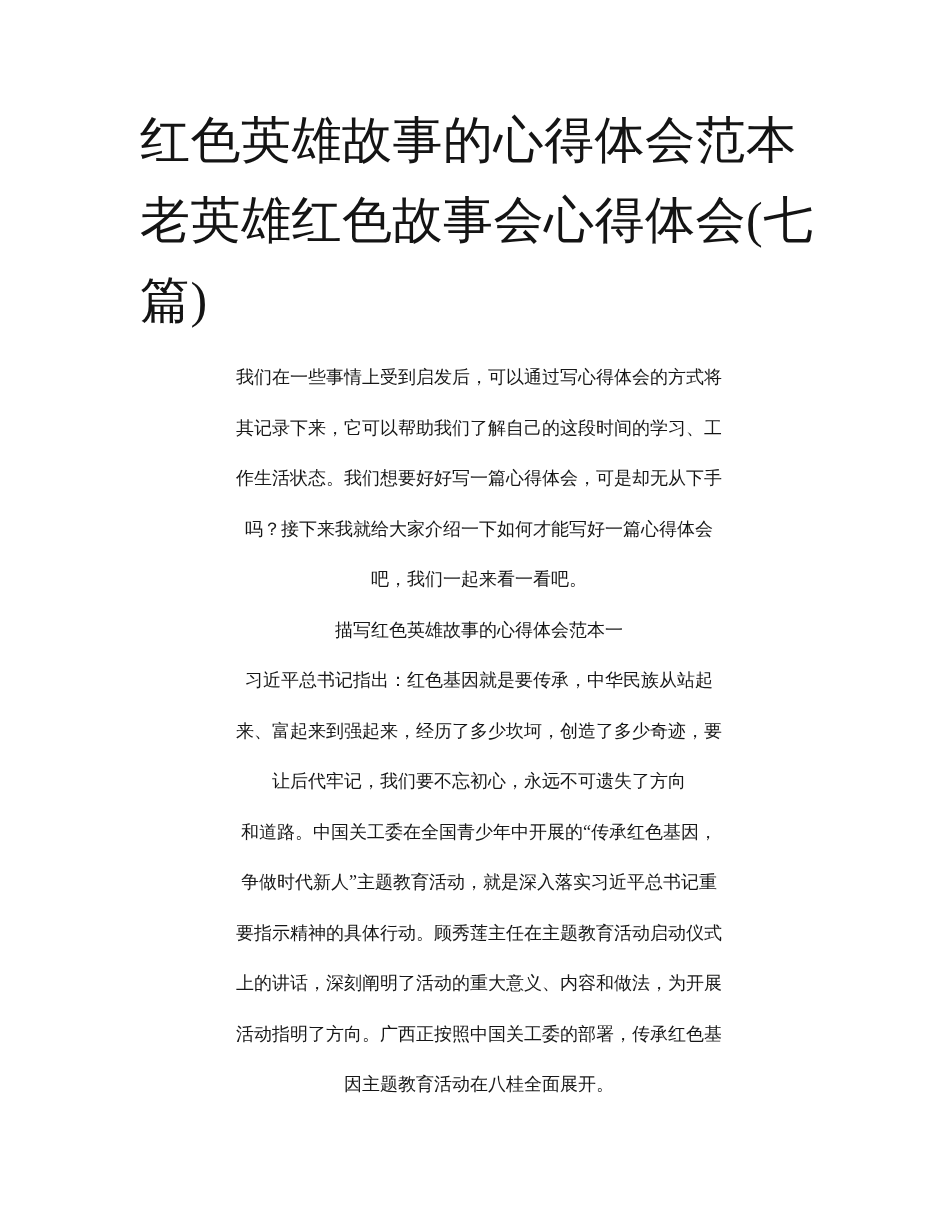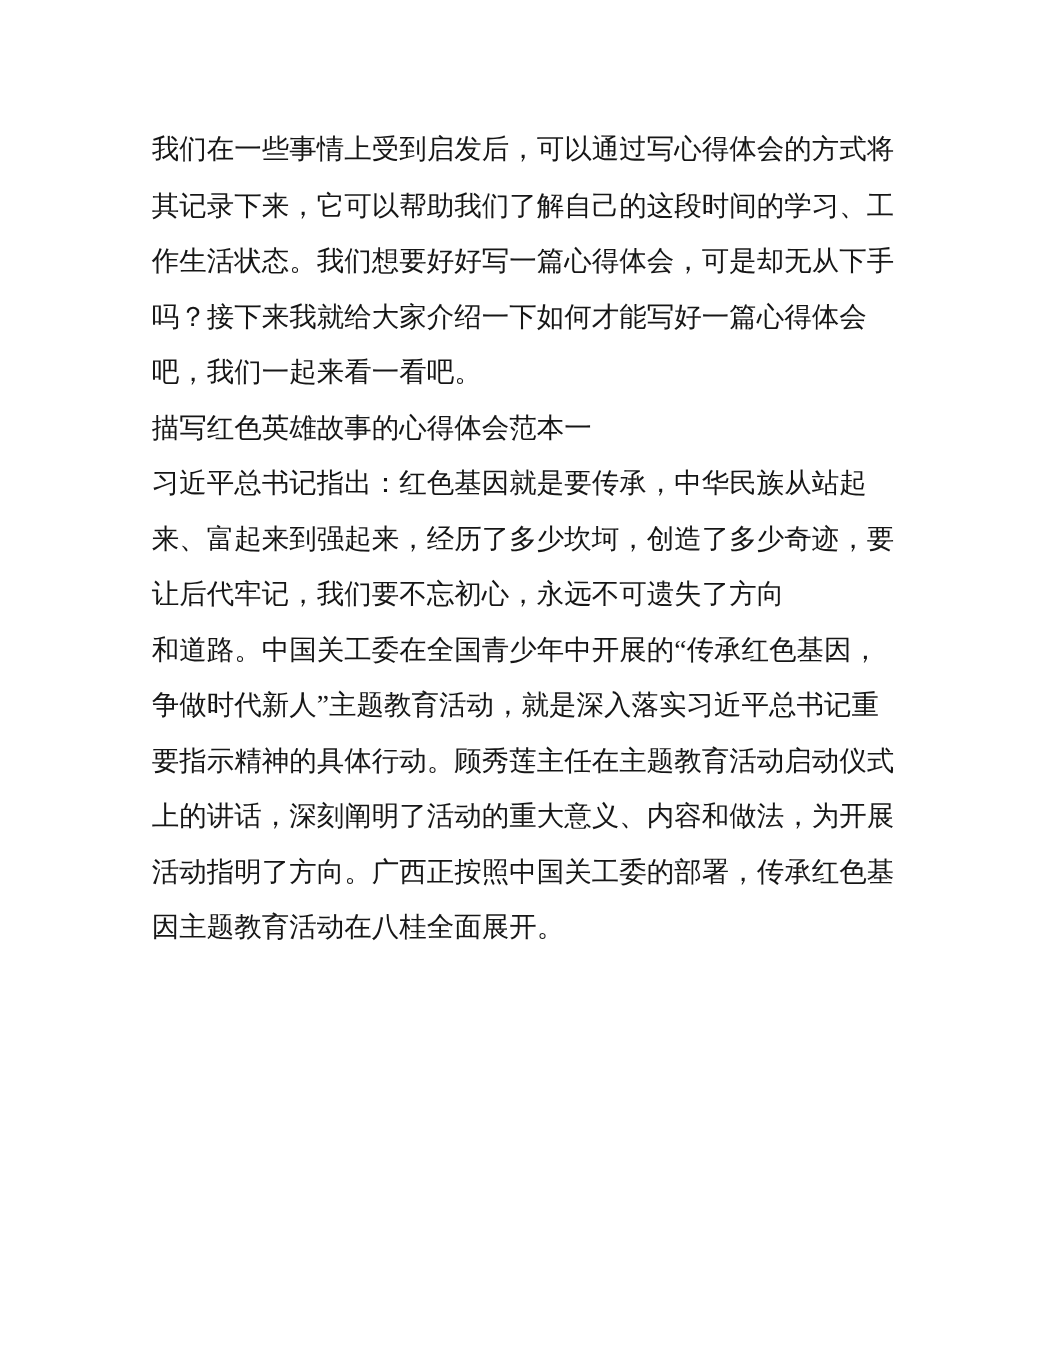--- a/index.html
+++ b/index.html
@@ -27,30 +27,34 @@
     font-size: 50px;
     line-height: 80px;
     letter-spacing: 0.5px;
     padding-left: 2px;
     white-space: pre-line;
   }
   .doc-body {
     margin-top: 12px;
     font-family: "Liberation Serif", "DejaVu Serif", serif;
     color: #161616;
-    font-size: 25px;
+    font-size: 18px;
     line-height: 50.5px;
     letter-spacing: 0;
     white-space: pre-line;
+    text-align: center;
   }
 </style>
 </head>
 <body>
 
 <div class="page">
+  <h1 class="doc-title">红色英雄故事的心得体会范本
+老英雄红色故事会心得体会(七
+篇)</h1>
   <div class="doc-body">我们在一些事情上受到启发后，可以通过写心得体会的方式将
 其记录下来，它可以帮助我们了解自己的这段时间的学习、工
 作生活状态。我们想要好好写一篇心得体会，可是却无从下手
 吗？接下来我就给大家介绍一下如何才能写好一篇心得体会
 吧，我们一起来看一看吧。
 描写红色英雄故事的心得体会范本一
 习近平总书记指出：红色基因就是要传承，中华民族从站起
 来、富起来到强起来，经历了多少坎坷，创造了多少奇迹，要
 让后代牢记，我们要不忘初心，永远不可遗失了方向
 和道路。中国关工委在全国青少年中开展的“传承红色基因，

